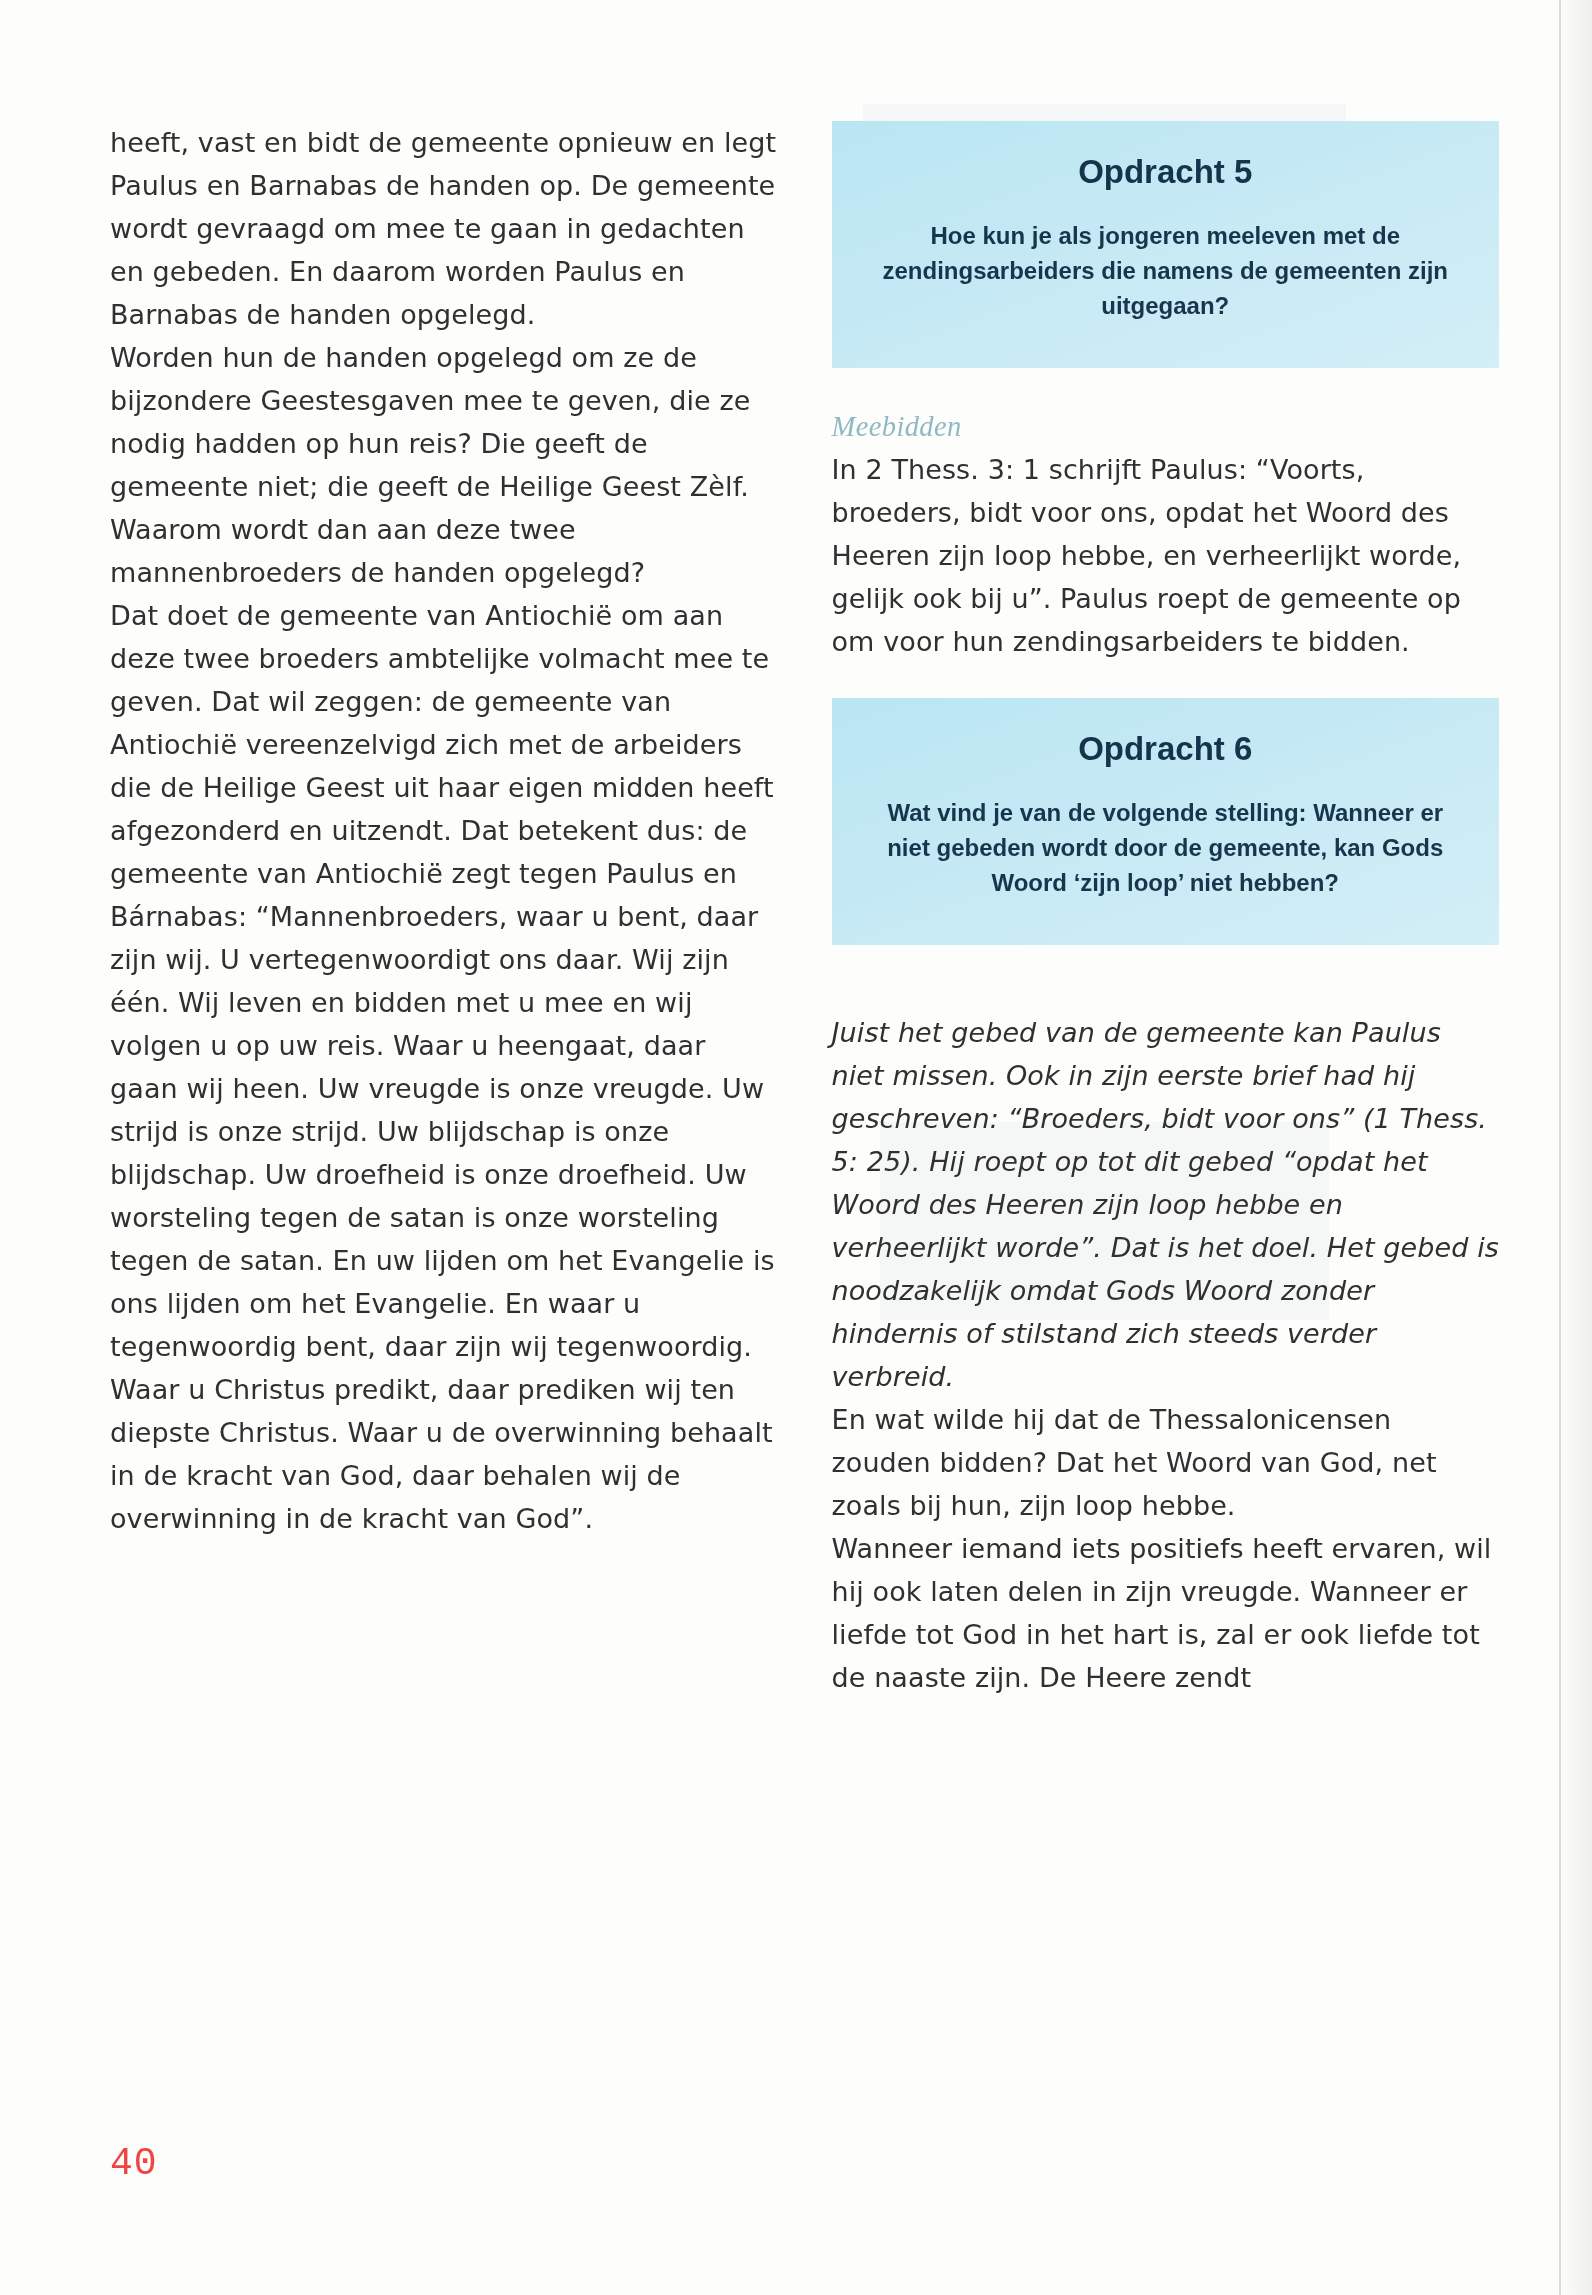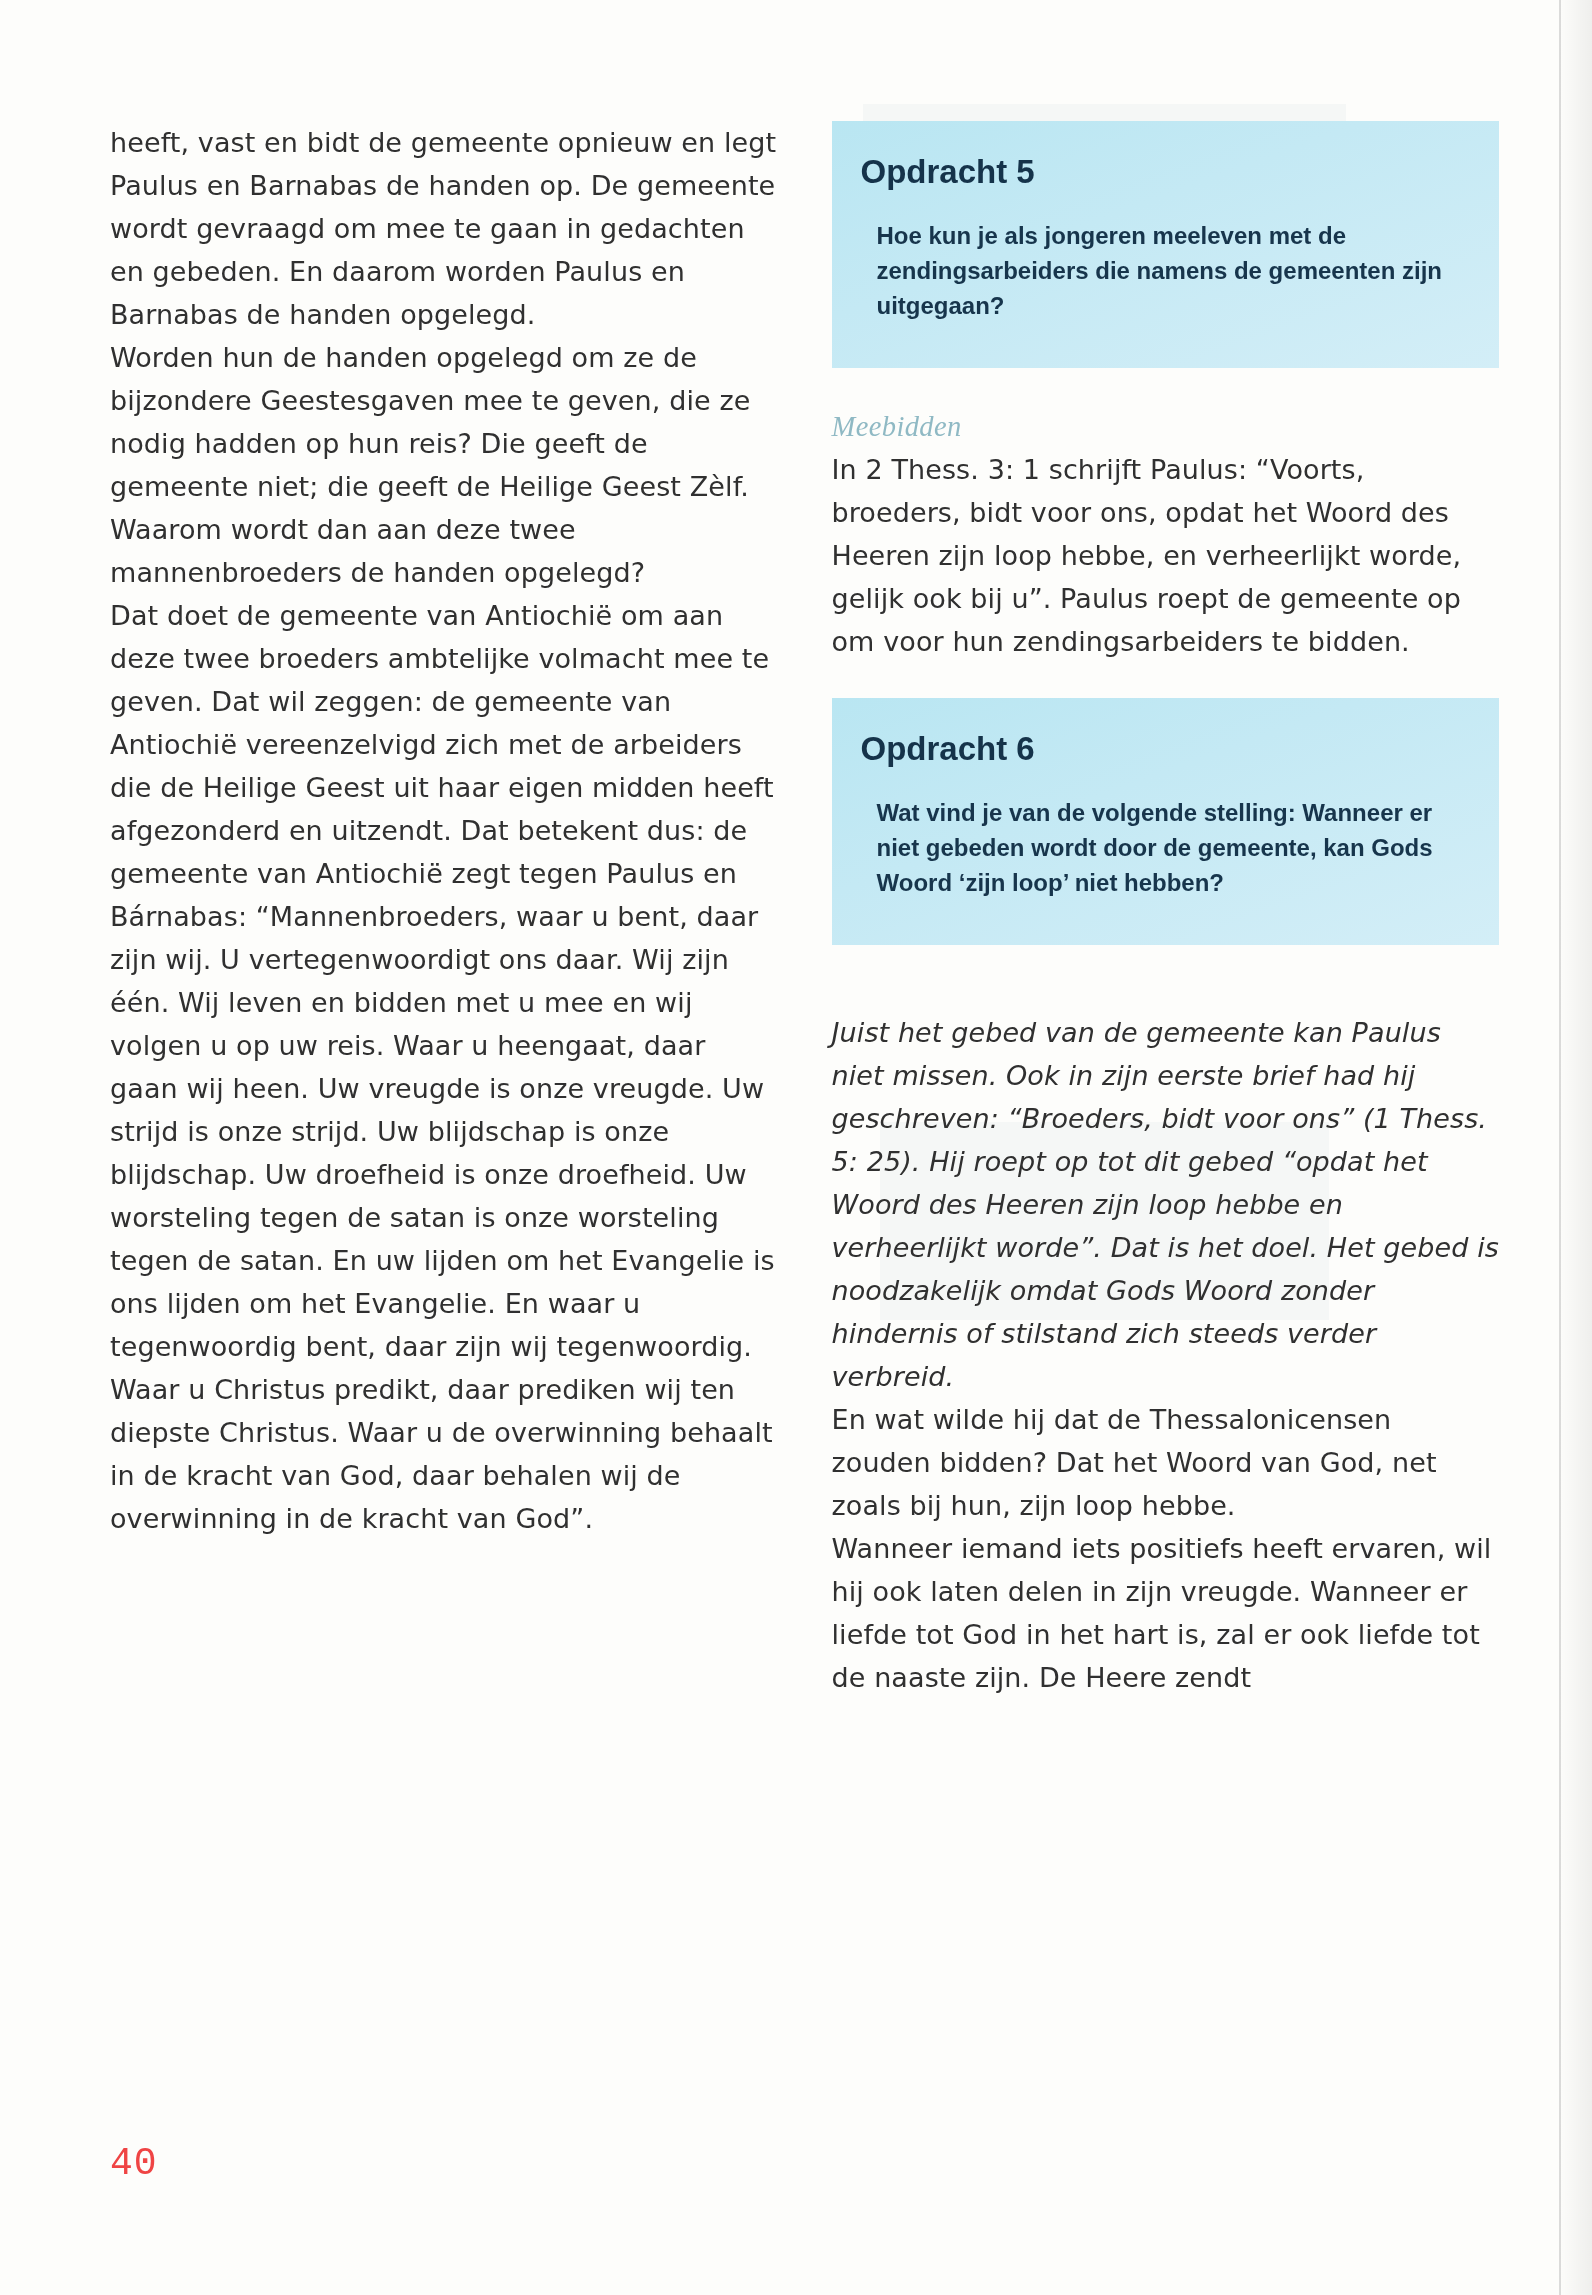--- a/index.html
+++ b/index.html
@@ -63,20 +63,21 @@
     font-style: italic;
   }
 
   
   .opdracht {
     position: relative;
     background: linear-gradient(160deg, #b9e6f2 0%, #c4e9f4 40%, #d3eef7 100%);
     padding: 26px 29px 29px 29px;
     box-sizing: border-box;
     margin-bottom: 40px;
+    text-align: center;
   }
   .opdracht .title {
     font-family: "Liberation Sans", sans-serif;
     font-weight: bold;
     font-size: 33px;
     line-height: 40px;
     color: #15334a;
     margin: 5.2px 0 26px 0;
   }
   .opdracht .question {

